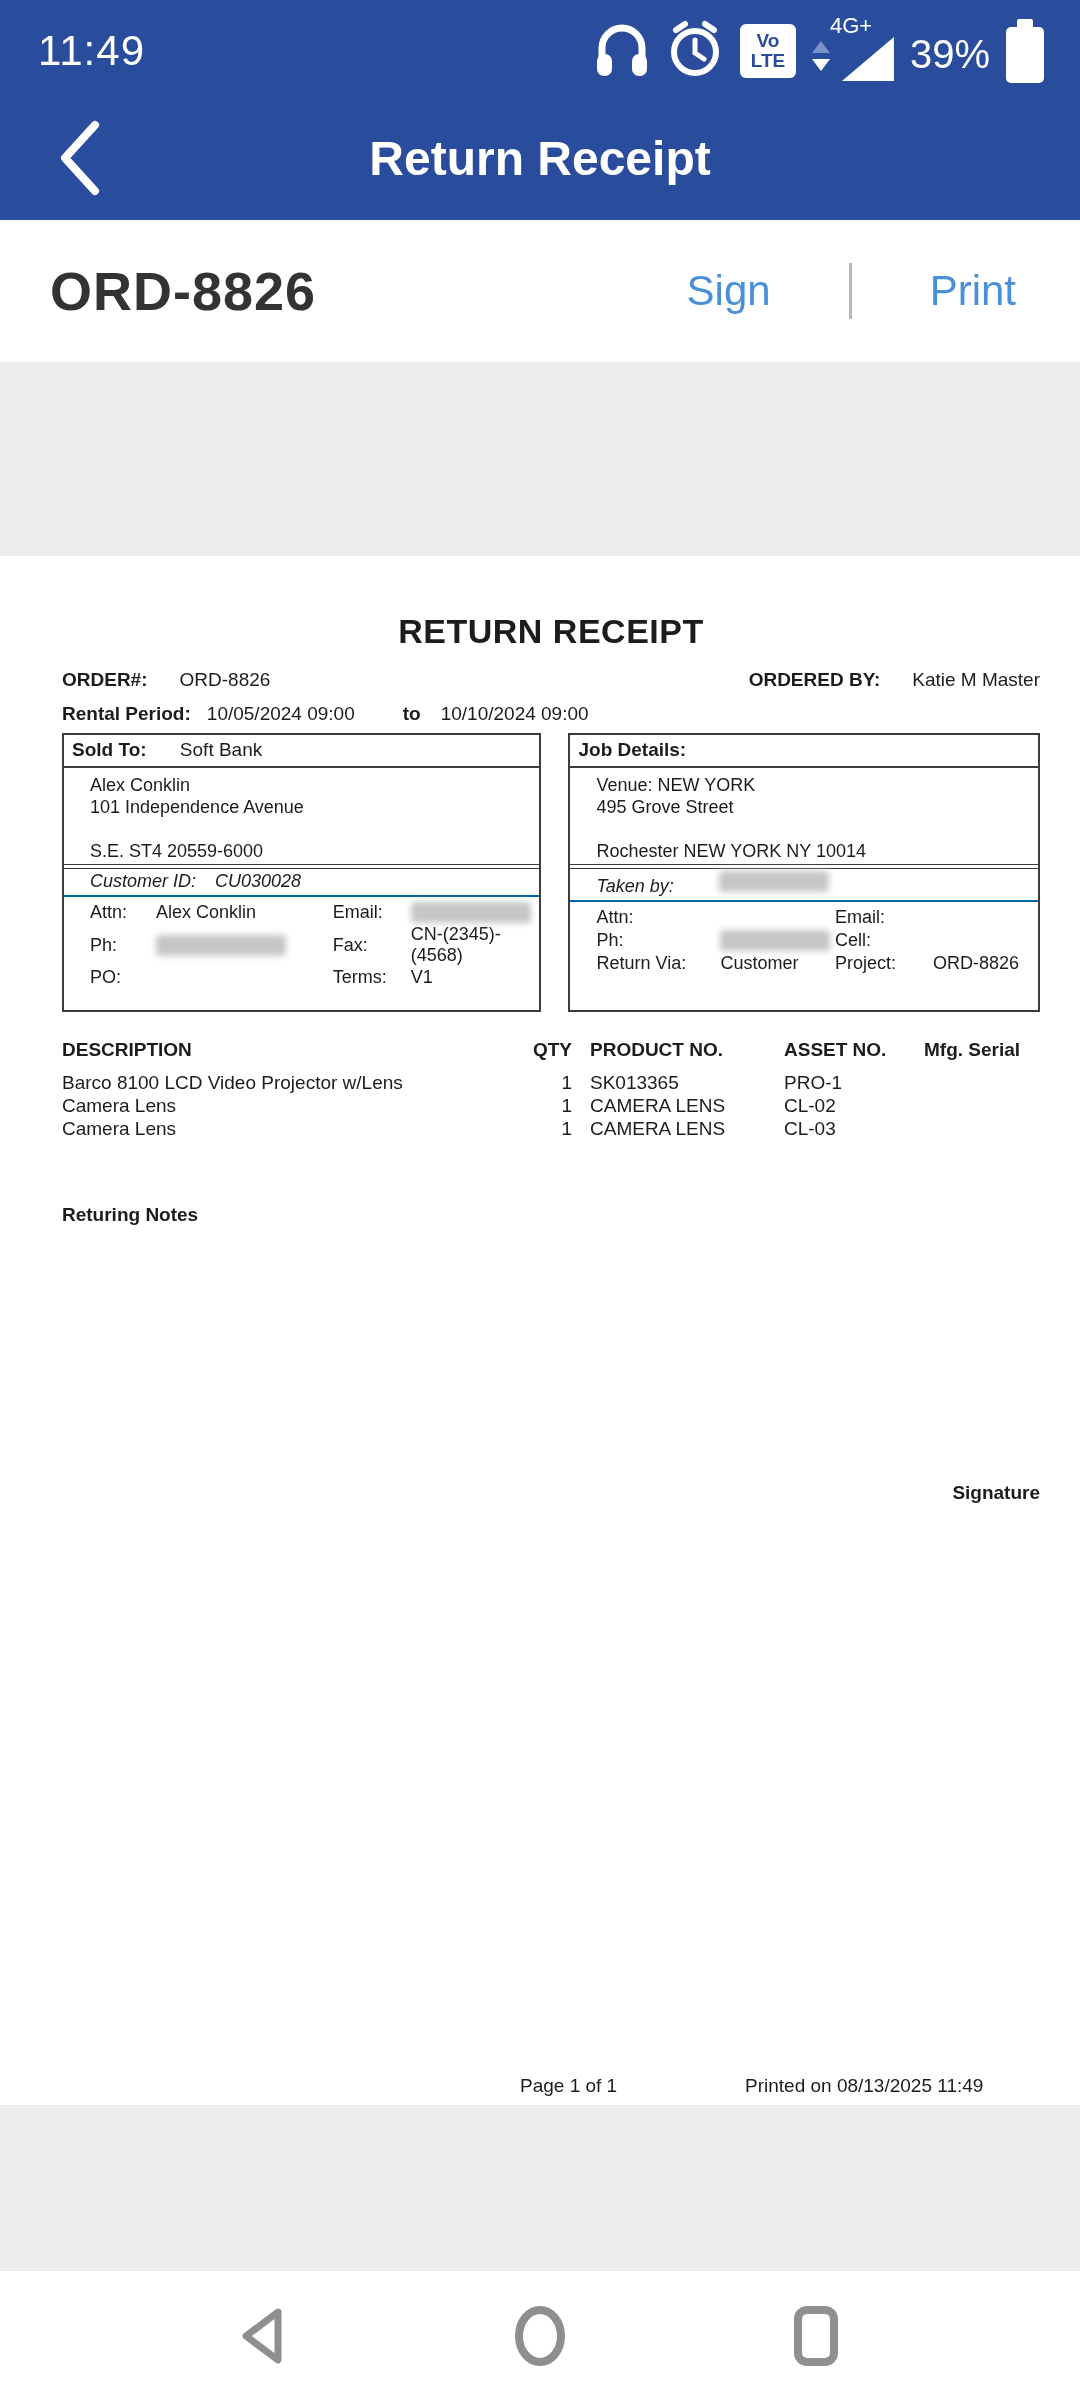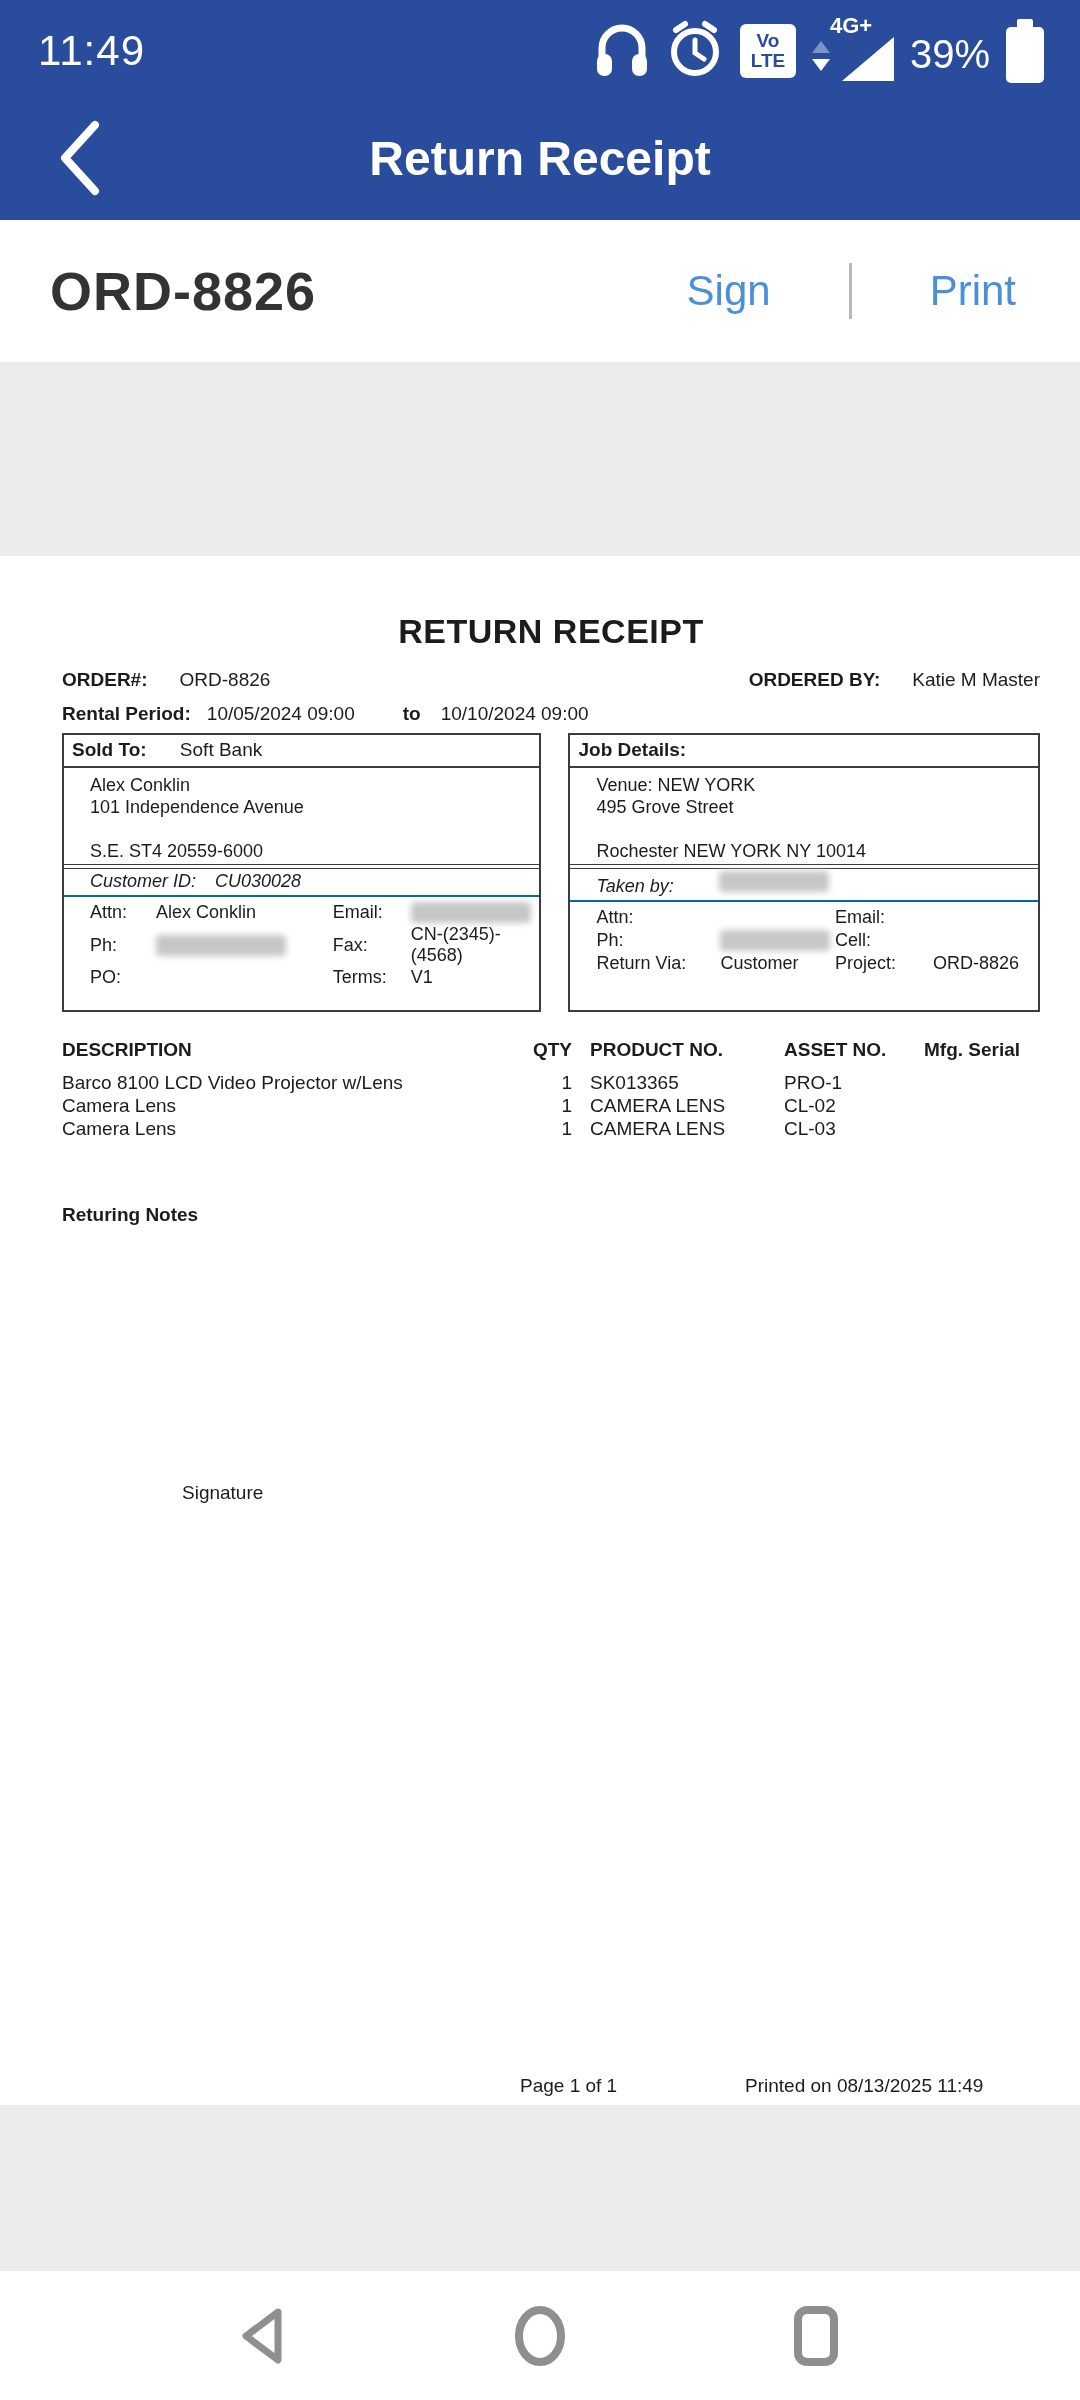--- a/index.html
+++ b/index.html
@@ -15,21 +15,21 @@
   .volte-badge { background:#fff; color:#2a4c9c; border-radius:6px; width:56px; height:54px;
     display:flex; flex-direction:column; align-items:center; justify-content:center;
     font-weight:bold; font-size:19px; line-height:20px; }
   .net-wrap { display:flex; align-items:flex-end; gap:2px; }
   .updown { display:flex; flex-direction:column; gap:6px; margin-bottom:10px; }
   .tri-up { width:0; height:0; border-left:9px solid transparent; border-right:9px solid transparent;
     border-bottom:12px solid #7c93c9; }
   .tri-down { width:0; height:0; border-left:9px solid transparent; border-right:9px solid transparent;
     border-top:12px solid #ffffff; }
   .sig-wrap { position:relative; width:62px; height:60px; }
-  .sig-label { position:absolute; top:-8px; left:-2px; font-size:22px; font-weight:bold;text-align:center; }
+  .sig-label { position:absolute; top:-8px; left:-2px; font-size:22px; font-weight:normal;text-align:center; }
   .sig-tri { position:absolute; bottom:0; right:0; width:52px; height:44px; background:#fff;
     clip-path:polygon(100% 0, 100% 100%, 0 100%); }
   .batt-pct { font-size:40px;margin-top:6px; }
   .battery { display:flex; flex-direction:column; align-items:center; }
   .batt-cap { width:16px; height:8px; background:#fff; border-radius:2px 2px 0 0; }
   .batt-body { width:38px; height:56px; background:#fff; border-radius:5px; }
 
   
   .app-bar { height:124px; background:#2a4c9c; display:flex; align-items:center; position:relative; }
   .back-btn { position:absolute; left:40px; top:14px; width:80px; height:96px; display:flex;
@@ -86,21 +86,21 @@
   .redact.w150 { width:150px; } .redact.w130 { width:130px; } .redact.w110 { width:110px; }
 
   .items { margin-top:26px; }
   .items-grid { display:grid; grid-template-columns:460px 56px 200px 138px 1fr; column-gap:2px; }
   .items-grid > div { font-size:19px; line-height:23px; }
   .ih { font-weight:bold; padding-bottom:10px; }
   .qty-cell { text-align:right; padding-right:8px; }
   .prod-cell { padding-left:8px; }
 
   .notes-label { margin-top:64px; font-size:19px; font-weight:bold; }
-  .sig-label2 { margin-top:256px; margin-left:120px; font-size:19px; font-weight:normal; }
+  .sig-label2 { margin-top:256px; margin-left:72px; font-size:19px; font-weight:bold;text-align:right; }
 
   .doc-footer { position:absolute; bottom:8px; left:0; width:100%; font-size:19px; }
   .footer-page { position:absolute; left:520px; bottom:0; }
   .footer-printed { position:absolute; left:745px; bottom:0; }
 
   
   .nav-bar { flex:1; background:#fff; display:flex; align-items:center; justify-content:center; gap:186px; }
   .nav-btn { width:90px; height:90px; display:flex; align-items:center; justify-content:center; cursor:pointer; }
 </style>
 </head>

